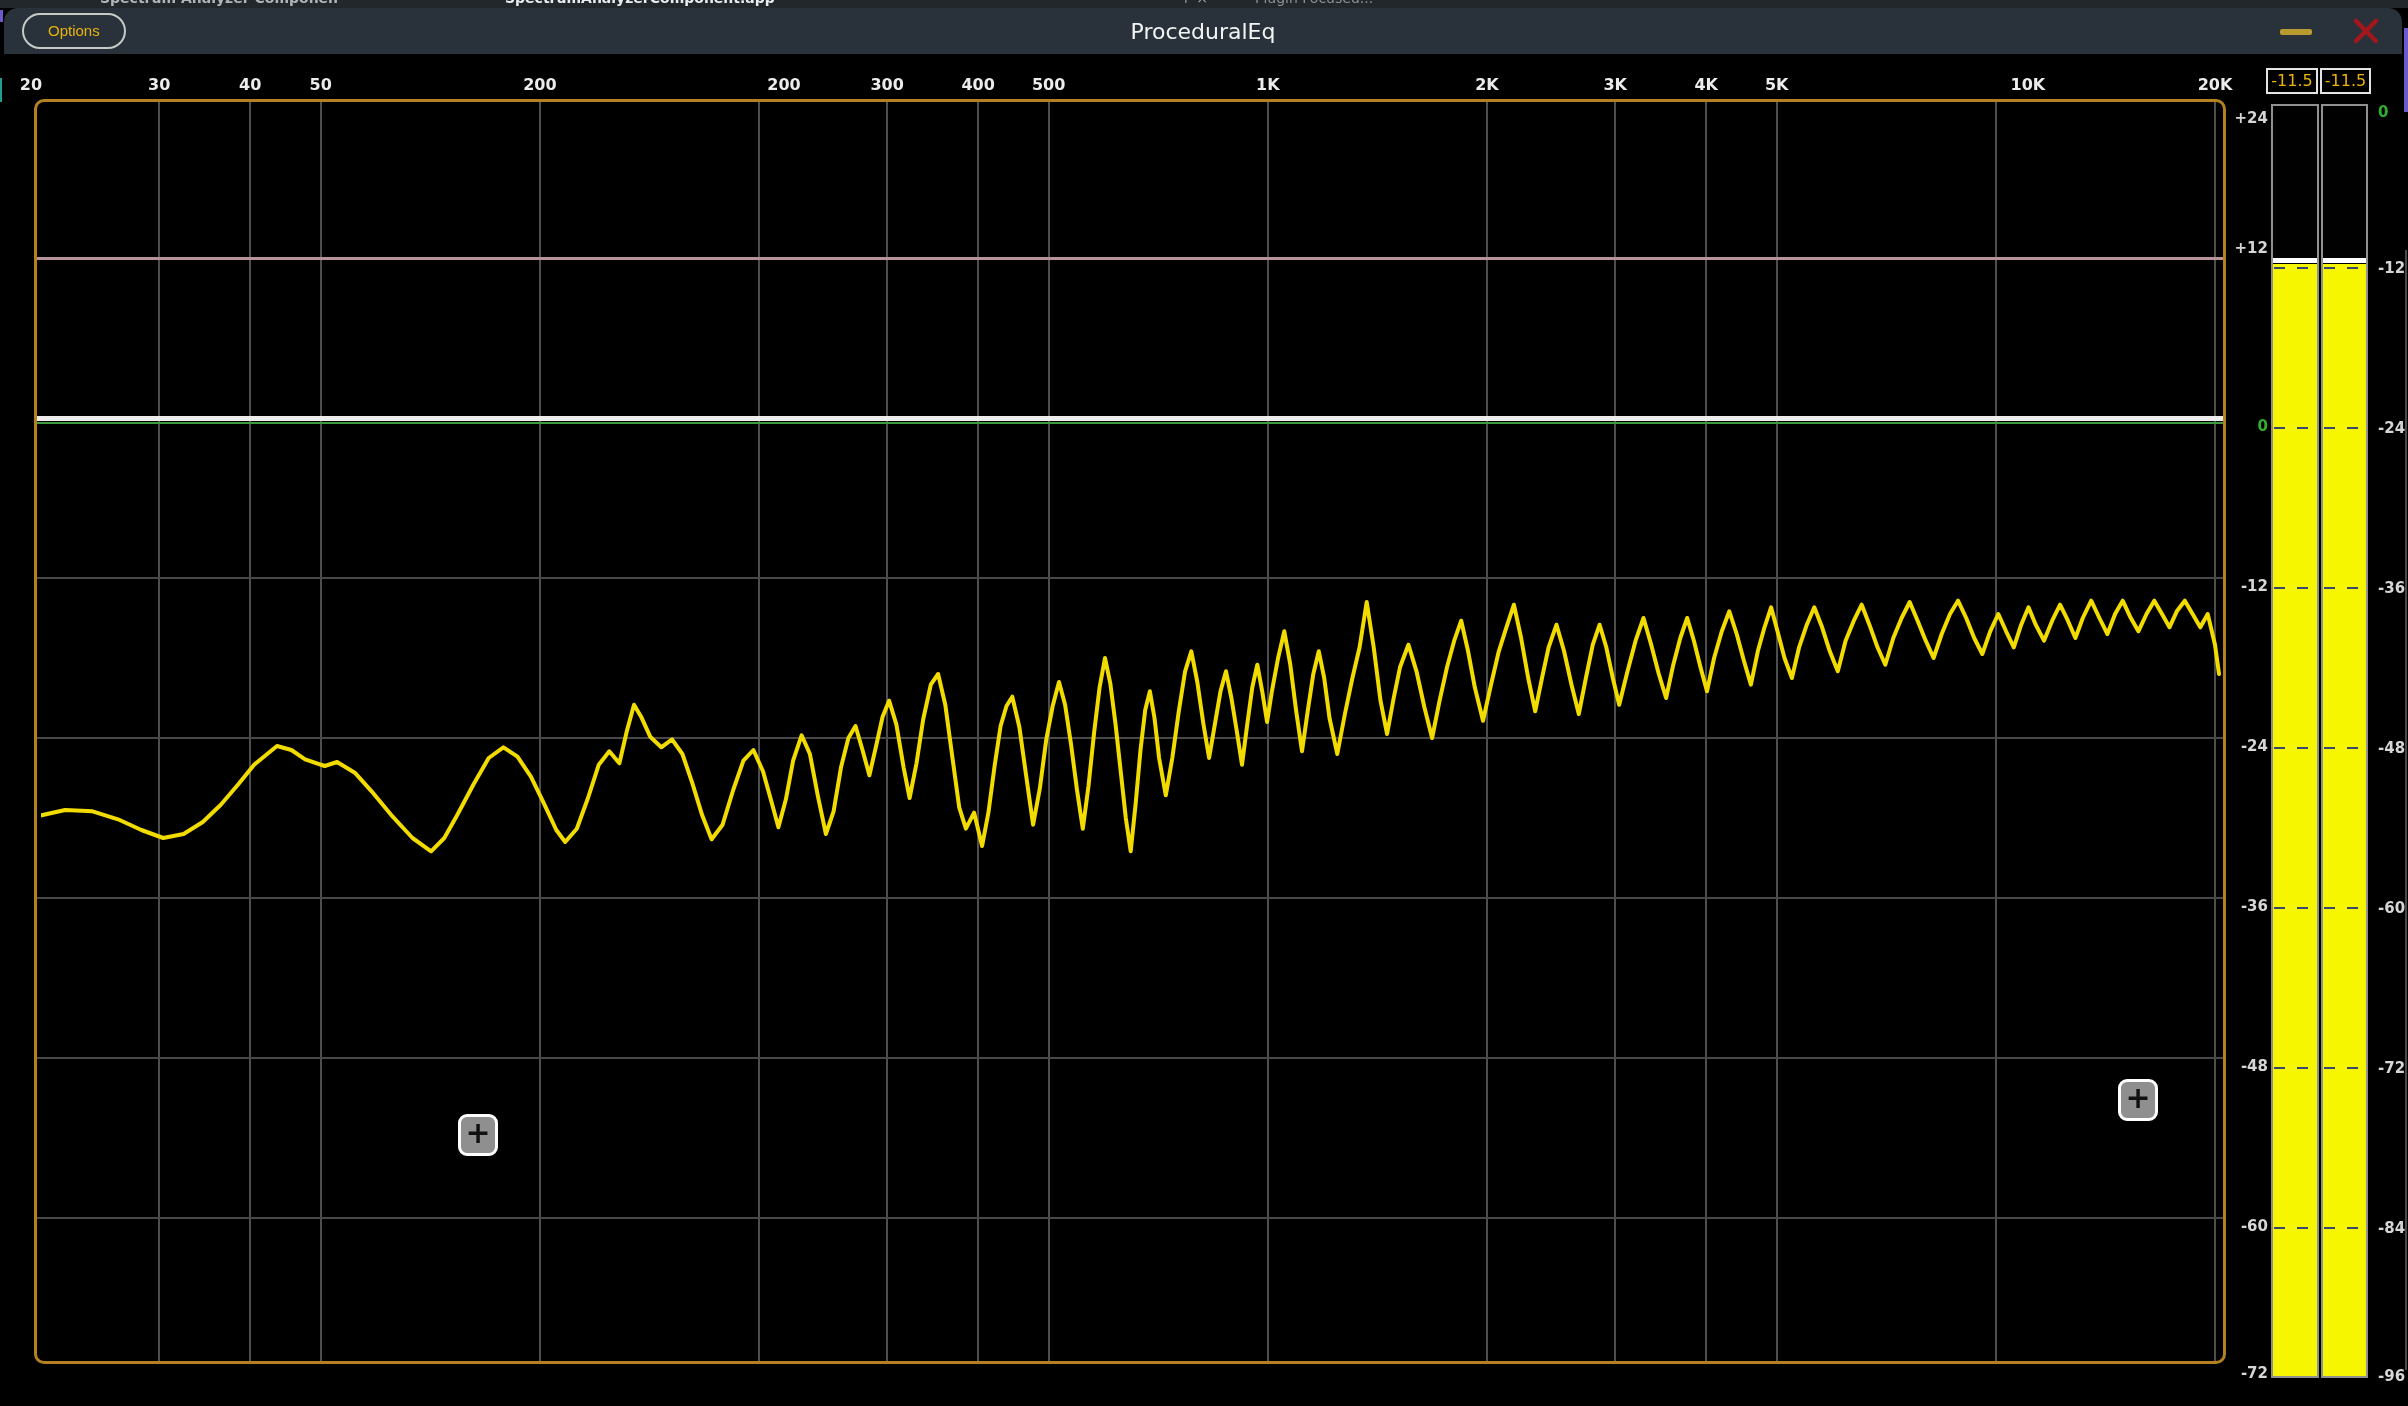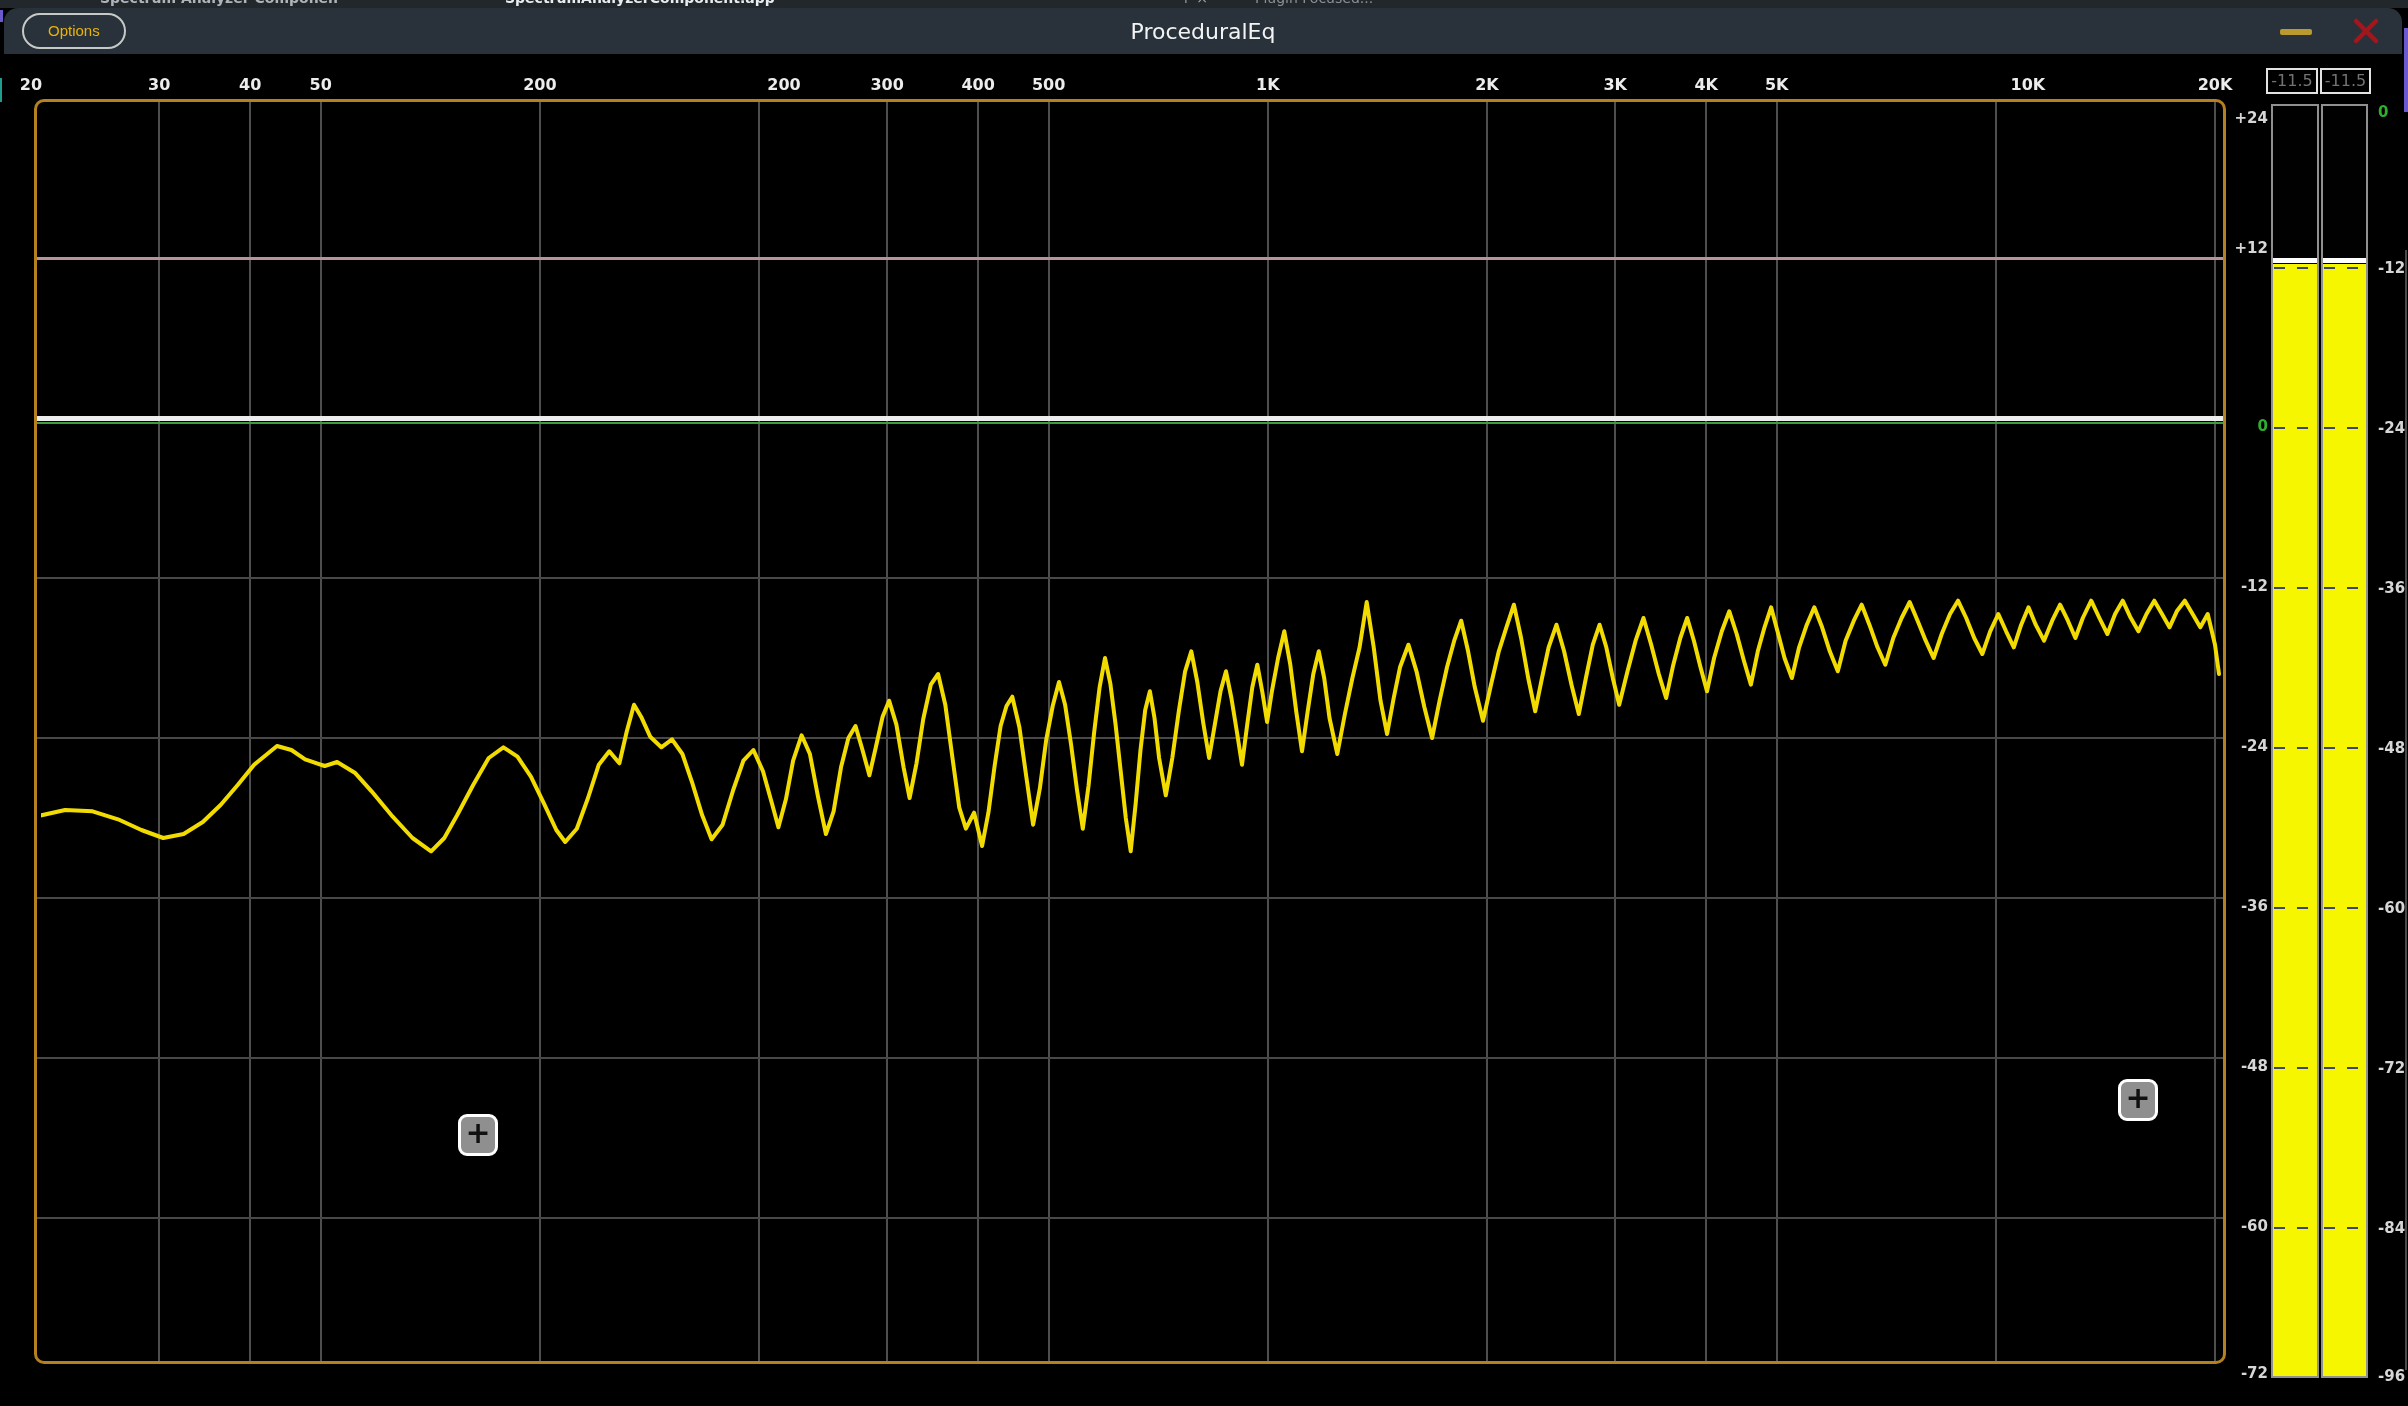--- a/index.html
+++ b/index.html
@@ -35,21 +35,21 @@
         color:#111;font-size:30px;font-weight:700;text-align:center;line-height:32px;cursor:default;}
   
   .scale-label{position:absolute;transform:translateY(-50%);color:#d6d6d6;font-size:15px;font-weight:700;white-space:nowrap;}
   #left-scale .scale-label{right:0;}
   #right-scale .scale-label{left:0;}
   .green{color:#2fae2f !important;}
   #left-scale{position:absolute;left:2226px;top:0;width:38px;height:1406px;}
   #right-scale{position:absolute;left:2374px;top:0;width:34px;height:1406px;}
   
   .readout{position:absolute;top:60px;height:22px;background:#000;border:2px solid #e3e3e3;
-        color:#737373;font-size:16px;text-align:center;line-height:22px;}
+        color:#eab308;font-size:16px;text-align:center;line-height:22px;}
   
   .meter{position:absolute;top:96px;height:1270px;background:#010101;border:2px solid #909090;}
   .meter-cap{position:absolute;left:0;right:0;height:5px;background:#fff;}
   .meter-fill{position:absolute;left:0;right:0;bottom:0;}
   .meter-dash{position:absolute;left:1px;right:1px;height:2px;
         background:repeating-linear-gradient(90deg,#3b4670 0 11px,transparent 11px 23px);}
 </style>
 </head>
 <body>
 

